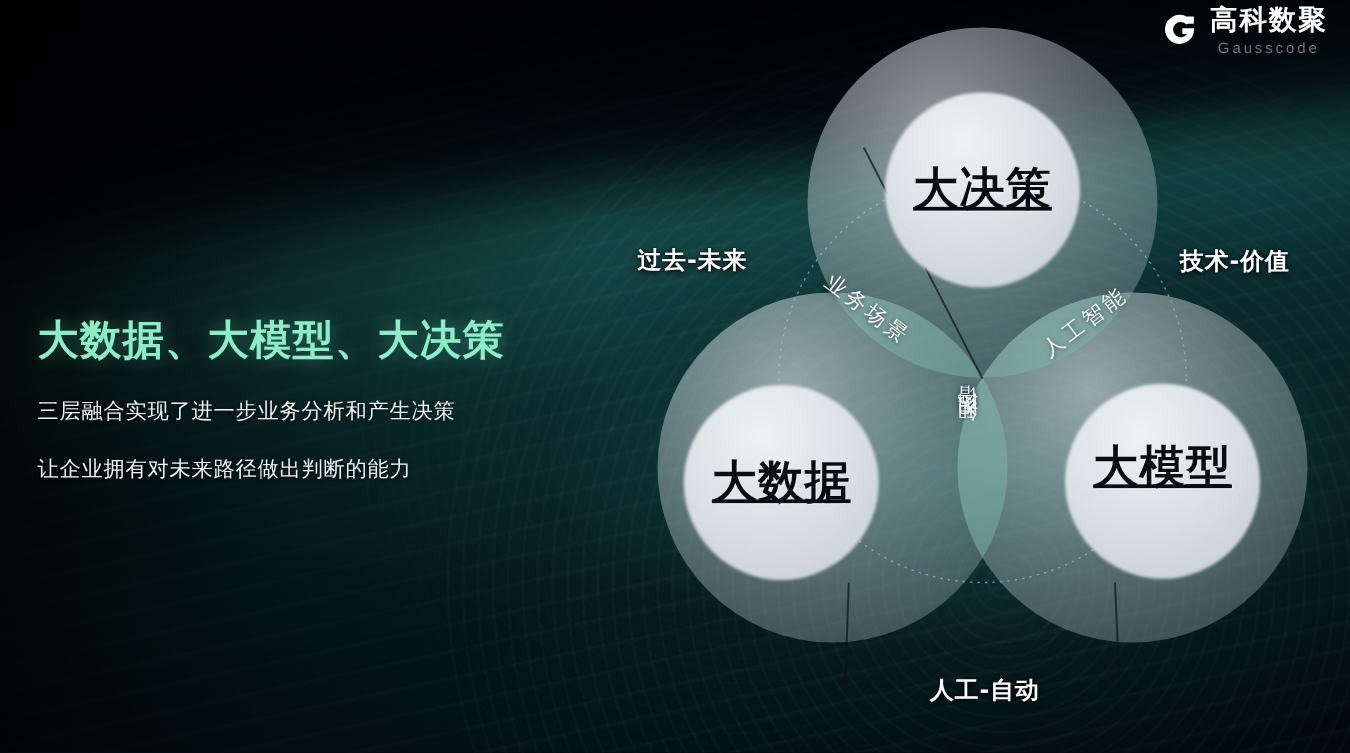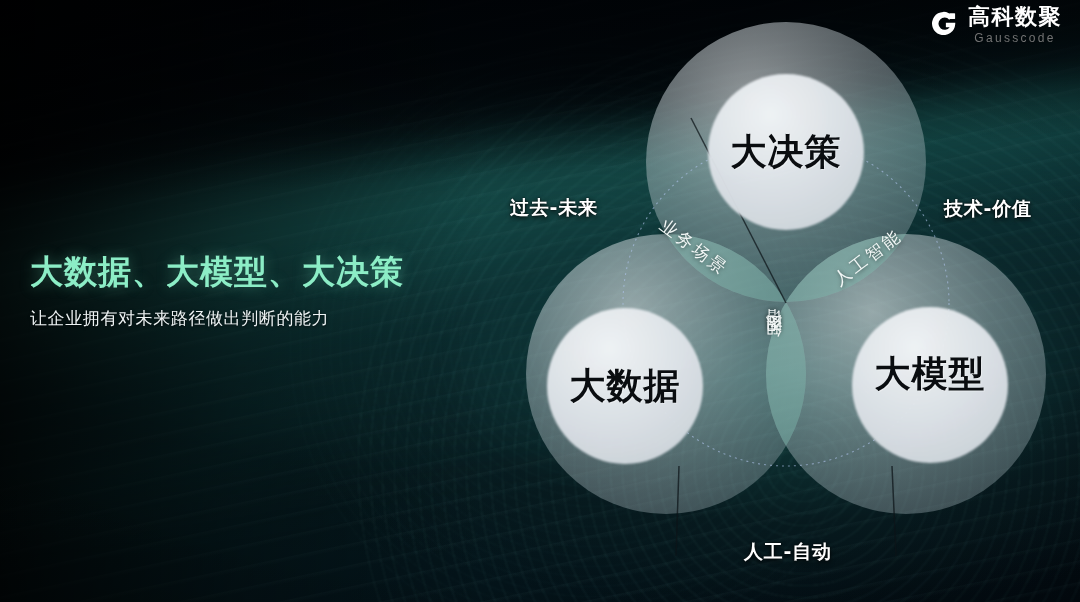--- a/index.html
+++ b/index.html
@@ -86,21 +86,21 @@
     font-family:"DejaVu Sans","Liberation Sans",sans-serif;
     text-shadow:0 0 14px rgba(120,235,195,0.35);
     white-space:nowrap;
   }
   .copy p{
     color:#eef3f4; font-size:17px; font-weight:400; letter-spacing:.6px;
     margin-top:22px;
     font-family:"DejaVu Sans","Liberation Sans",sans-serif;
     text-shadow:0 1px 3px rgba(0,0,0,.75);
   }
-  .copy p.second{ margin-top:12px; }
+  .copy p.second{ margin-top:24px; }
 
   
   #venn{ position:absolute; left:440px; top:-4px; width:640px; height:606px; z-index:20; }
 
   
   .axis-label{
     position:absolute; z-index:38;
     color:#ffffff; font-size:19px; font-weight:700; letter-spacing:.8px;
     font-family:"DejaVu Sans","Liberation Sans",sans-serif;
     text-shadow:0 2px 5px rgba(0,0,0,.85), 0 0 2px rgba(0,0,0,.9);
@@ -110,20 +110,21 @@
   #lbl-tech{ left:944px; top:196px; }
   #lbl-manual{ left:744px; top:539px; }
 
   
   .core-label{
     position:absolute; z-index:34;
     color:#0a0d10; font-weight:700; letter-spacing:1px;
     font-family:"DejaVu Sans","Liberation Sans",sans-serif;
     white-space:nowrap; transform:translate(-50%,-50%);
     text-shadow:1px 1px 0 rgba(255,255,255,.35);
+    text-decoration:underline;
   }
   #core-decision{ left:786px; top:152px; font-size:36px; }
   #core-bigdata{ left:625px; top:386px; font-size:36px; }
   #core-model{   left:930px; top:374px; font-size:36px; }
 
   
   .inter-label{
     position:absolute; z-index:33;
     color:#f2f7f6; font-size:17px; font-weight:400; letter-spacing:3px;
     font-family:"DejaVu Sans","Liberation Sans",sans-serif;
@@ -227,20 +228,21 @@
   <div class="inter-label" id="inter-business">业务场景</div>
   <div class="inter-label" id="inter-ai">人工智能</div>
   <div class="inter-label" id="inter-kg">知识图谱</div>
 
   <div class="axis-label" id="lbl-past">过去-未来</div>
   <div class="axis-label" id="lbl-tech">技术-价值</div>
   <div class="axis-label" id="lbl-manual">人工-自动</div>
 
   <div class="copy">
     <h1>大数据、大模型、大决策</h1>
+    <p>三层融合实现了进一步业务分析和产生决策</p>
     <p class="second">让企业拥有对未来路径做出判断的能力</p>
   </div>
 
   <div class="logo">
     <svg class="logo-mark" viewBox="0 0 40 40">
       <path d="M31.5 9.5 A15.5 15.5 0 1 0 35 20 L35 18.2 L22.5 18.2 L22.5 24.2 L27.6 24.2 A8.2 8.2 0 1 1 27.0 14.2 Z" fill="#ffffff"></path>
       <rect x="27.2" y="5.6" width="7.6" height="7.6" rx="0.6" fill="#ffffff"></rect>
     </svg>
     <div class="logo-txt">
       <span class="logo-cn">高科数聚</span>

